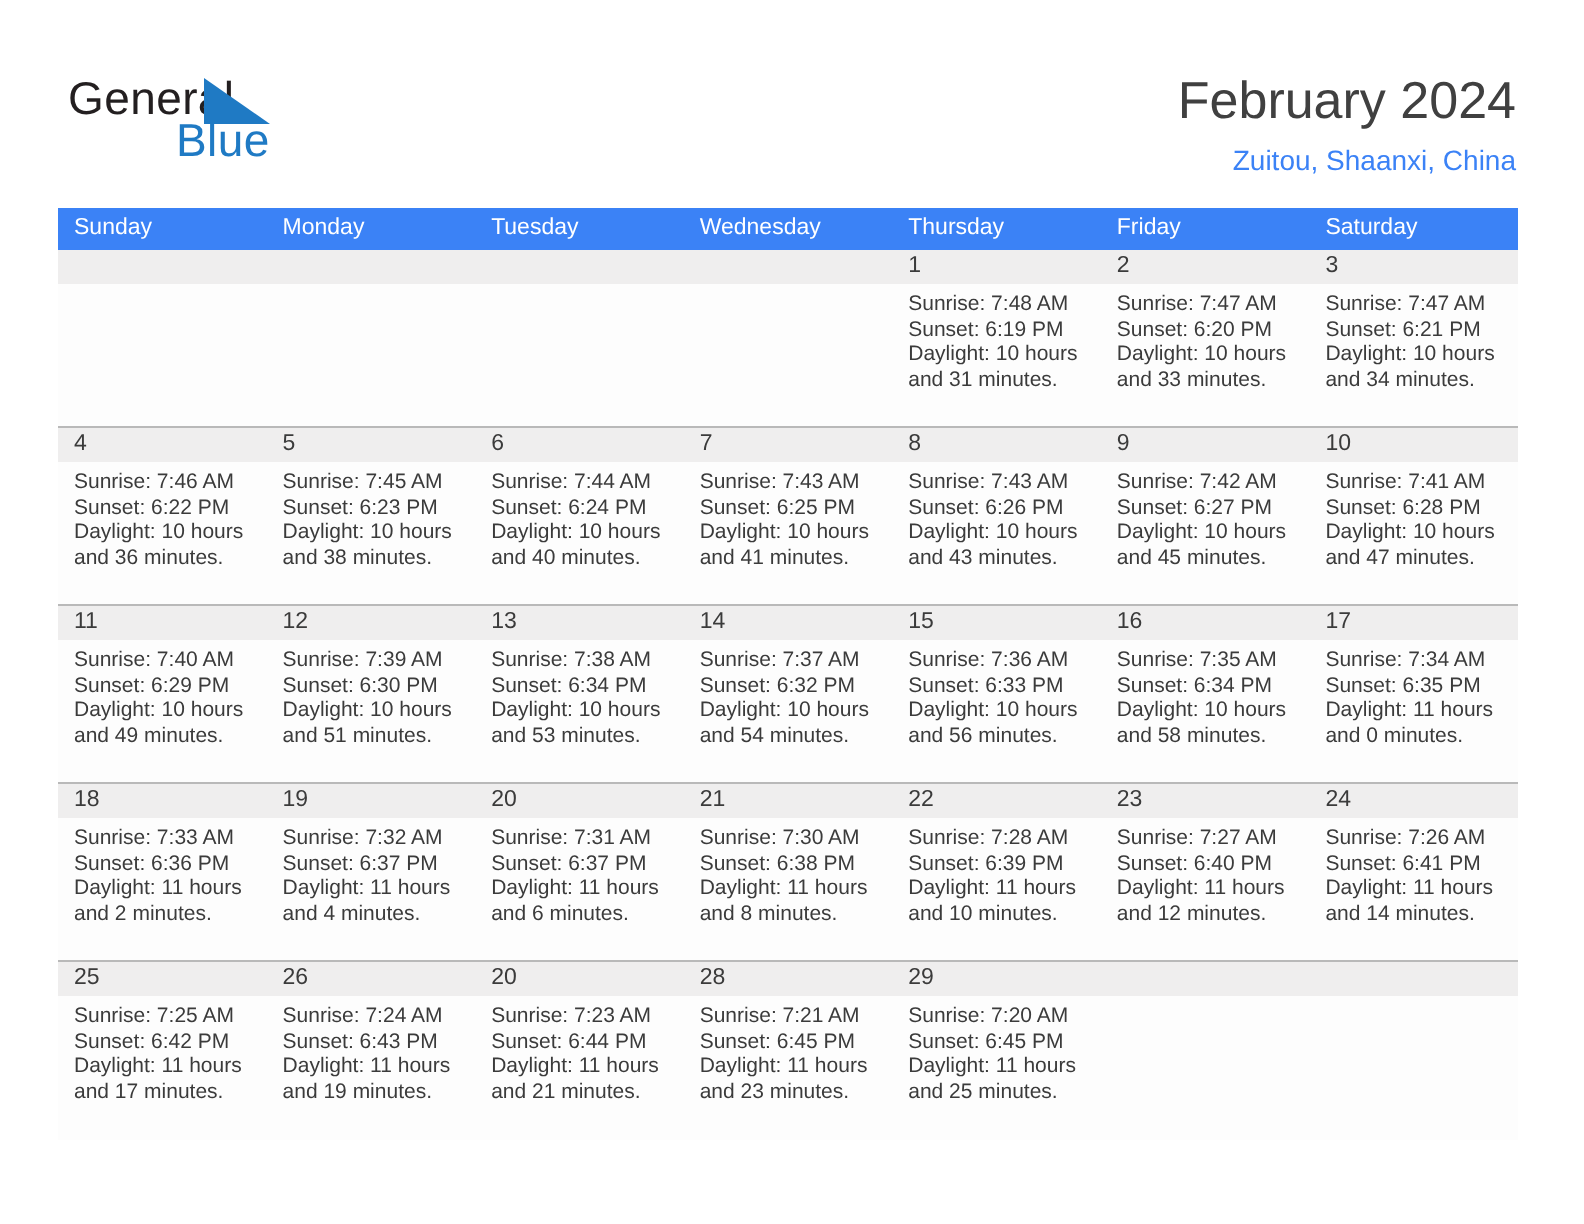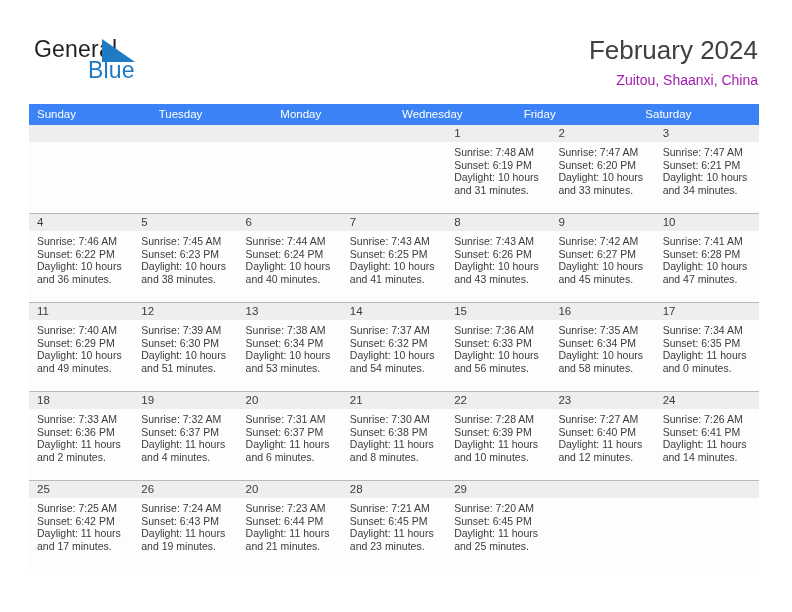--- a/index.html
+++ b/index.html
@@ -61,21 +61,21 @@
   .cal-title {
     font-size: 26px;
     color: #404040;
     line-height: 32px;
     font-weight: 400;
     white-space: nowrap;
   }
   .cal-subtitle {
     margin-top: 5px;
     font-size: 14px;
-    color: #a21caf;
+    color: #3b82f6;
     line-height: 18px;
     font-weight: 400;
     white-space: nowrap;
   }
 
   
   .cal {
     position: absolute;
     left: 29px; top: 104px;
     width: 730px;
@@ -153,23 +153,24 @@
     <div class="title-wrap">
       <div class="cal-title">February 2024</div>
       <div class="cal-subtitle">Zuitou, Shaanxi, China</div>
     </div>
 
   </div>
 
   <div class="cal">
     <div class="cal-head">
       <div class="hcell">Sunday</div>
+      <div class="hcell">Monday</div>
       <div class="hcell">Tuesday</div>
-      <div class="hcell">Monday</div>
       <div class="hcell">Wednesday</div>
+      <div class="hcell">Thursday</div>
       <div class="hcell">Friday</div>
       <div class="hcell">Saturday</div>
     </div>
     <div id="weeks-container">
         <div class="week">
           <div class="day empty">
             <div class="datestrip"></div>
           </div>
           <div class="day empty">
             <div class="datestrip"></div>

